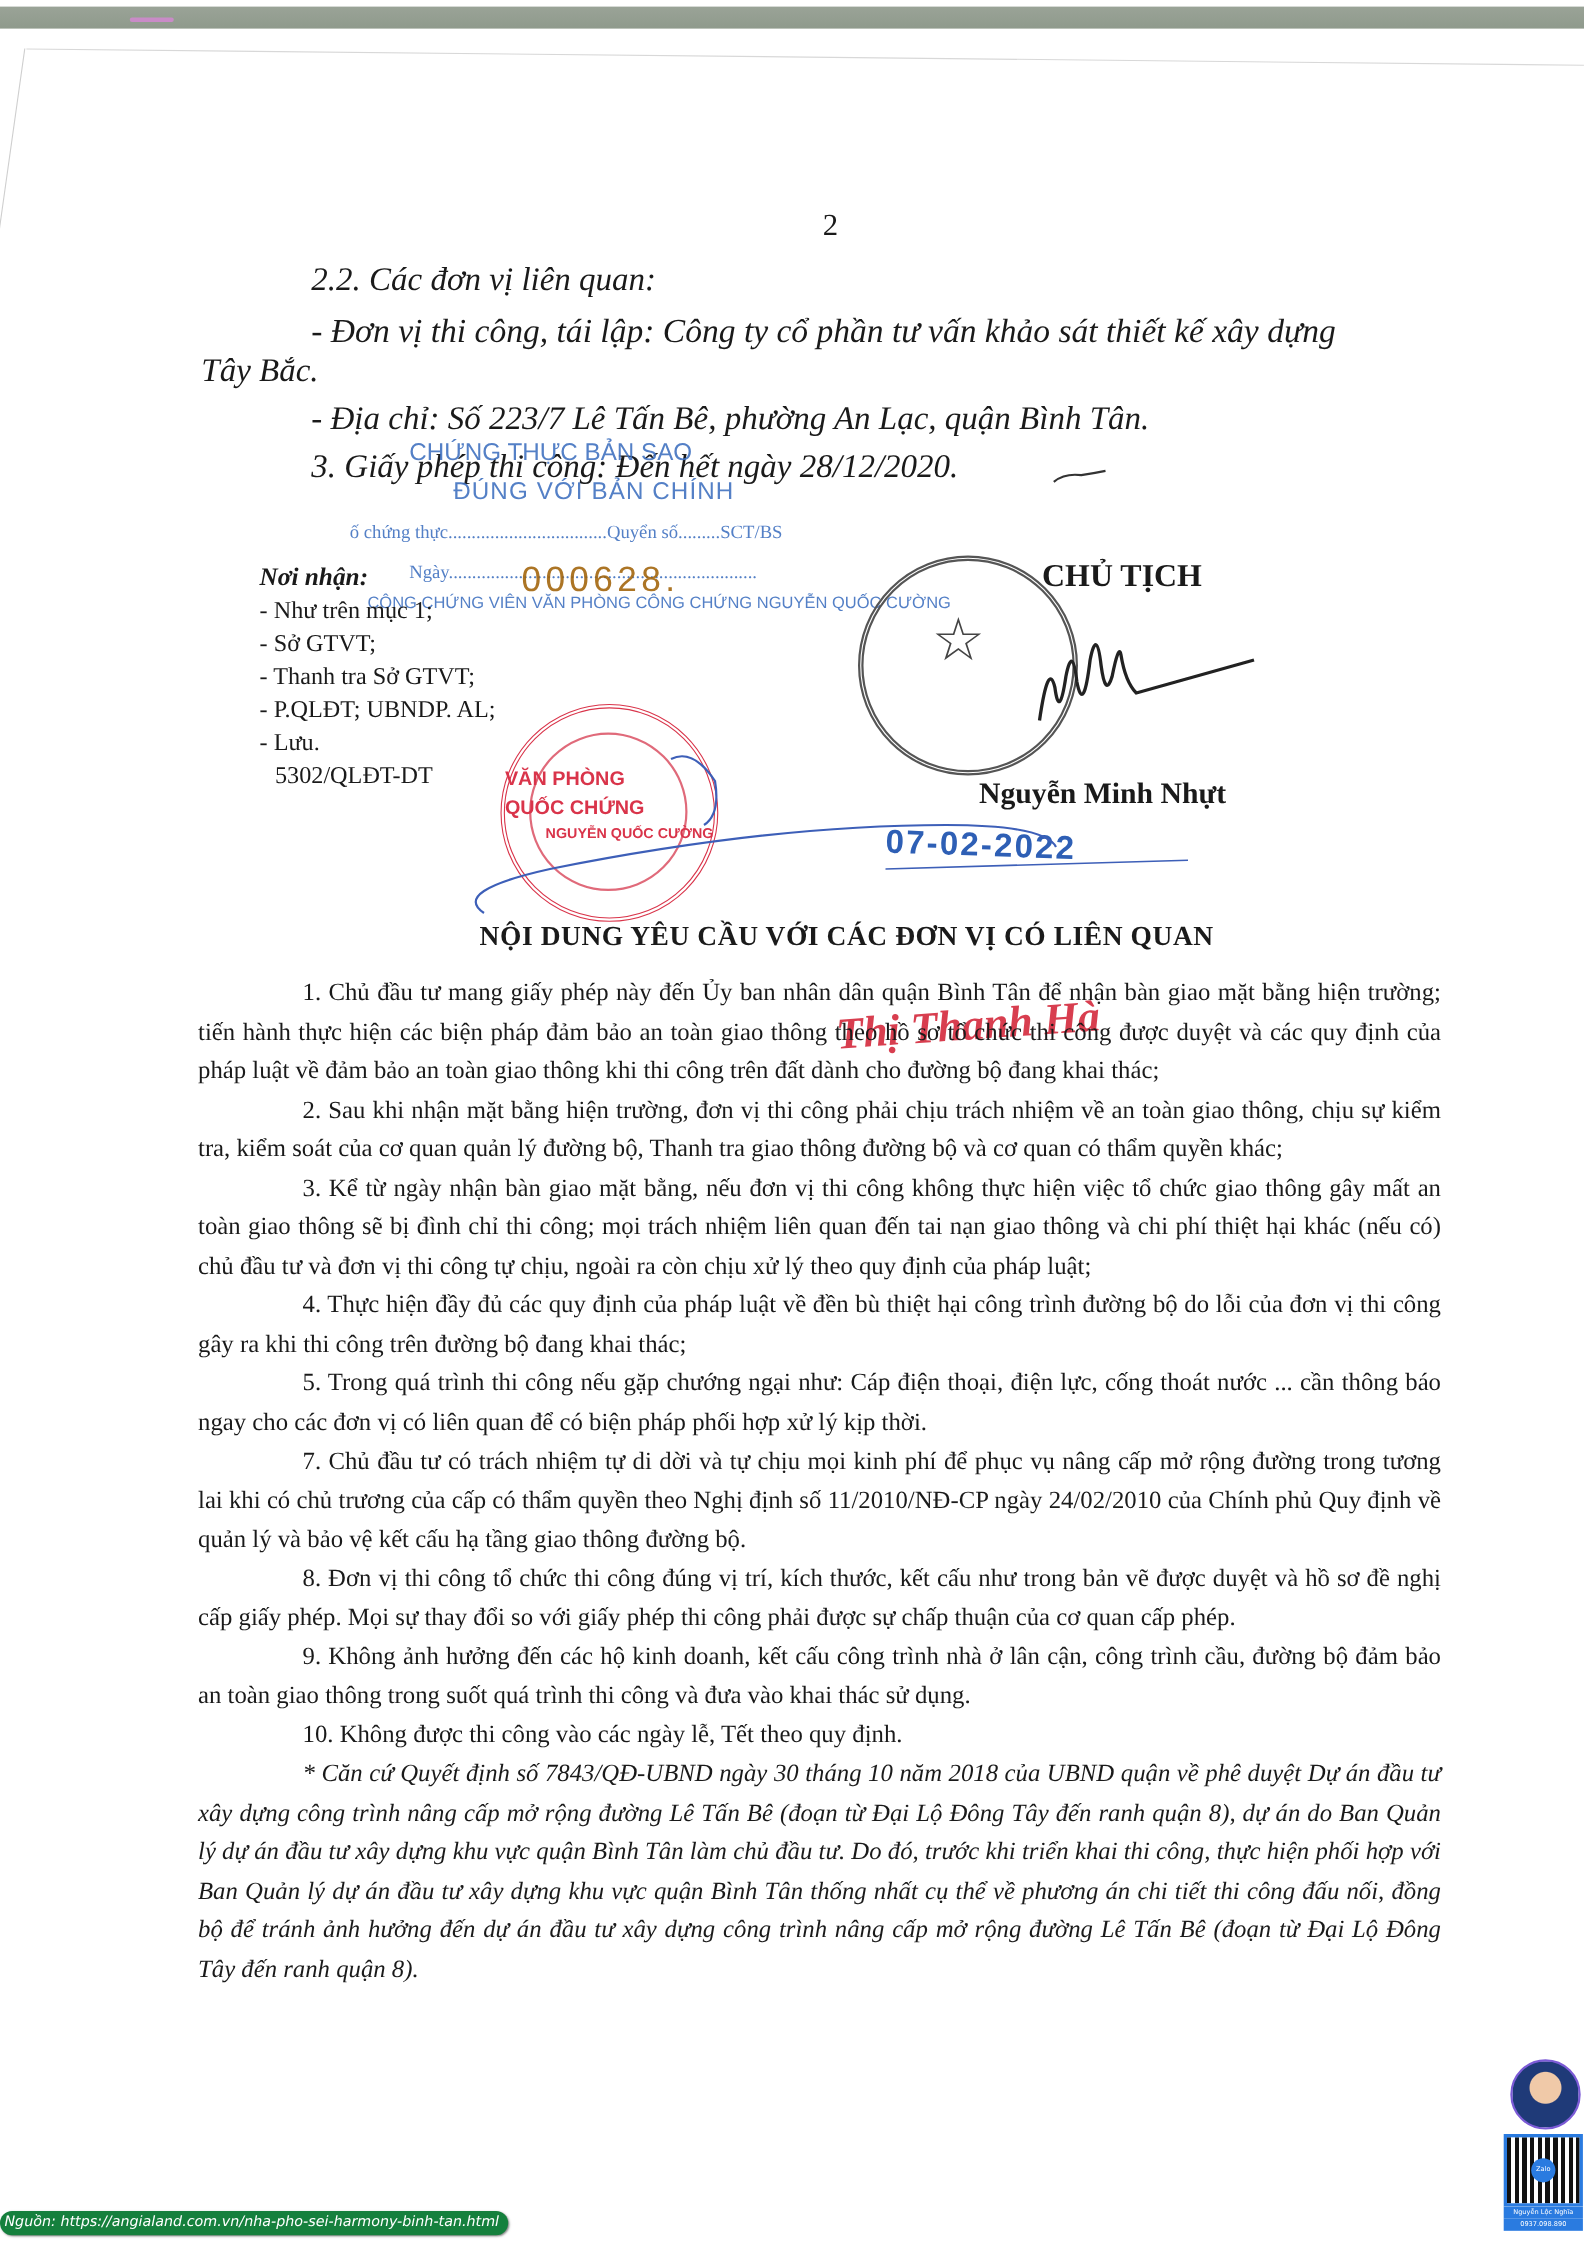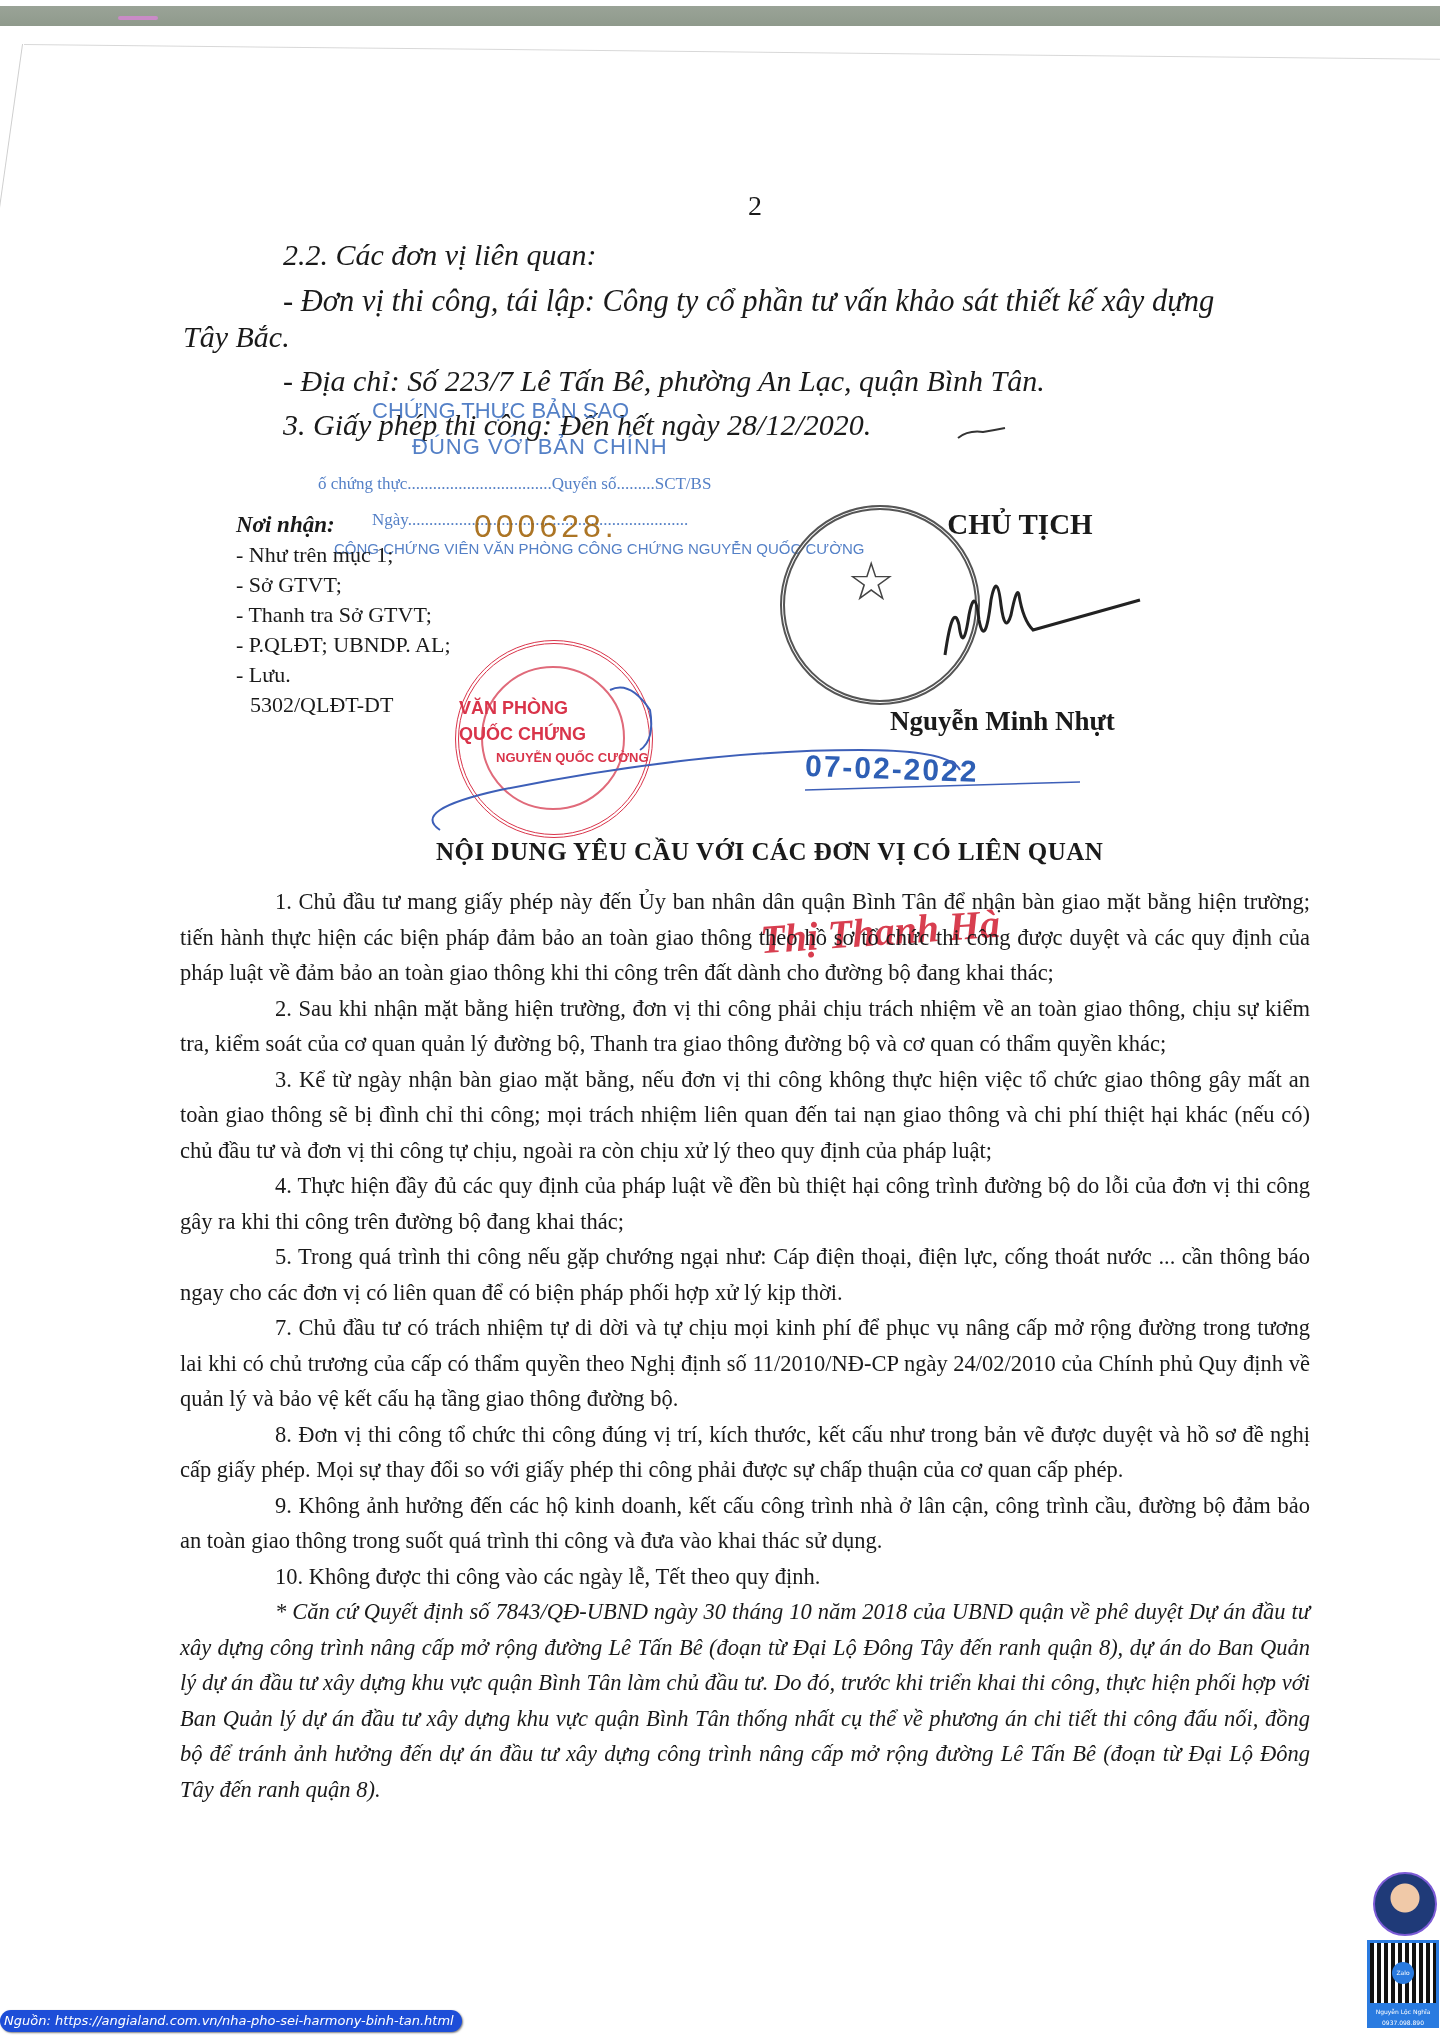--- a/index.html
+++ b/index.html
@@ -71,21 +71,21 @@
     }
     .body-text p { margin: 0; text-indent: 95px; }
     .body-text p.italic { font-style: italic; }
     .red-sign {
       position: absolute; left: 760px; top: 908px; font-size: 40px; color: #d42a3d;
       font-style: italic; font-family: "Liberation Serif", serif; font-weight: bold;
       transform: rotate(-4deg); opacity: 0.9;
     }
     .source-pill {
       position: absolute; left: 0; top: 2010px; height: 22px; padding: 0 8px 0 4px;
-      background: #1d4ed8; border-radius: 11px; color: #ffffff;
+      background: #15803d; border-radius: 11px; color: #ffffff;
       font-family: "DejaVu Sans", sans-serif; font-style: italic; font-size: 13px; line-height: 22px;
       box-shadow: 1px 1px 2px rgba(0,0,0,0.5);
     }
     .agent-card { position: absolute; left: 1367px; top: 1872px; width: 72px; }
     .agent-avatar {
       width: 60px; height: 60px; border-radius: 50%; margin-left: 6px;
       background: radial-gradient(circle at 50% 40%, #f0c9a8 0 14px, #1f3a78 15px 100%);
       border: 2px solid #7c5bd6;
     }
     .agent-qr {

